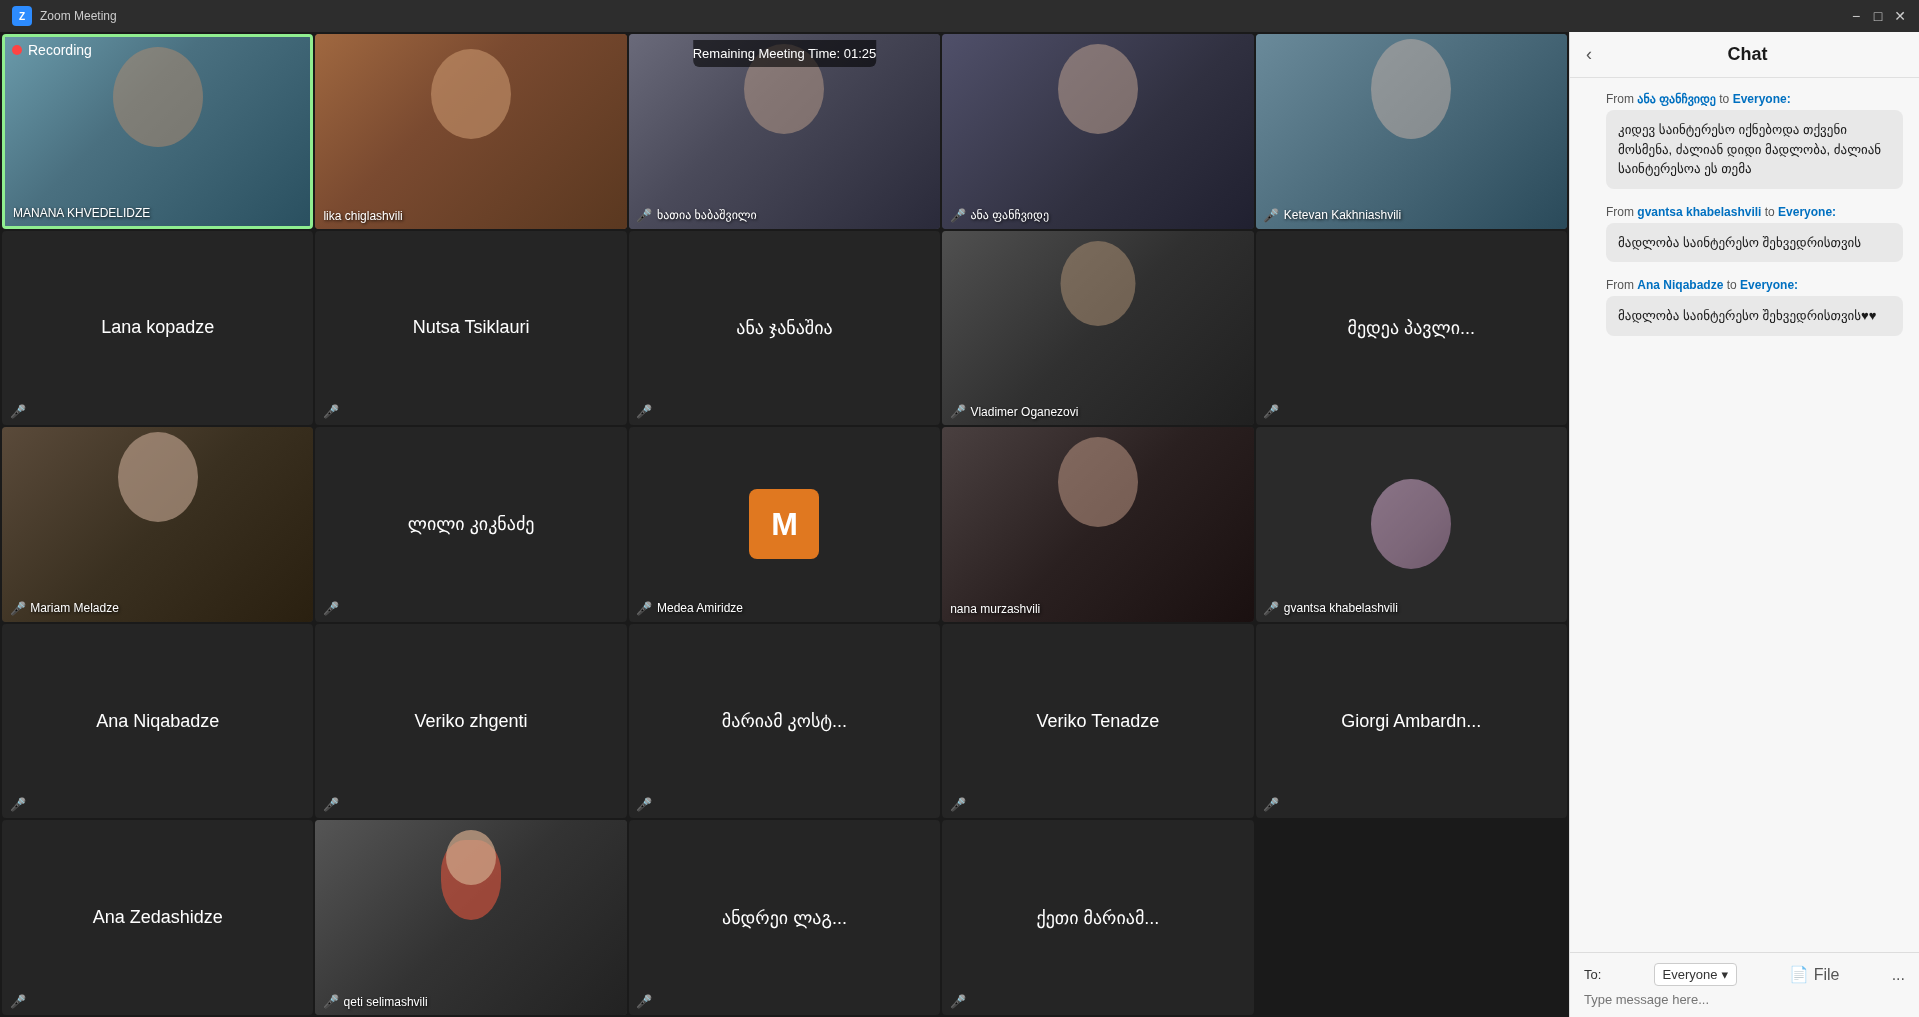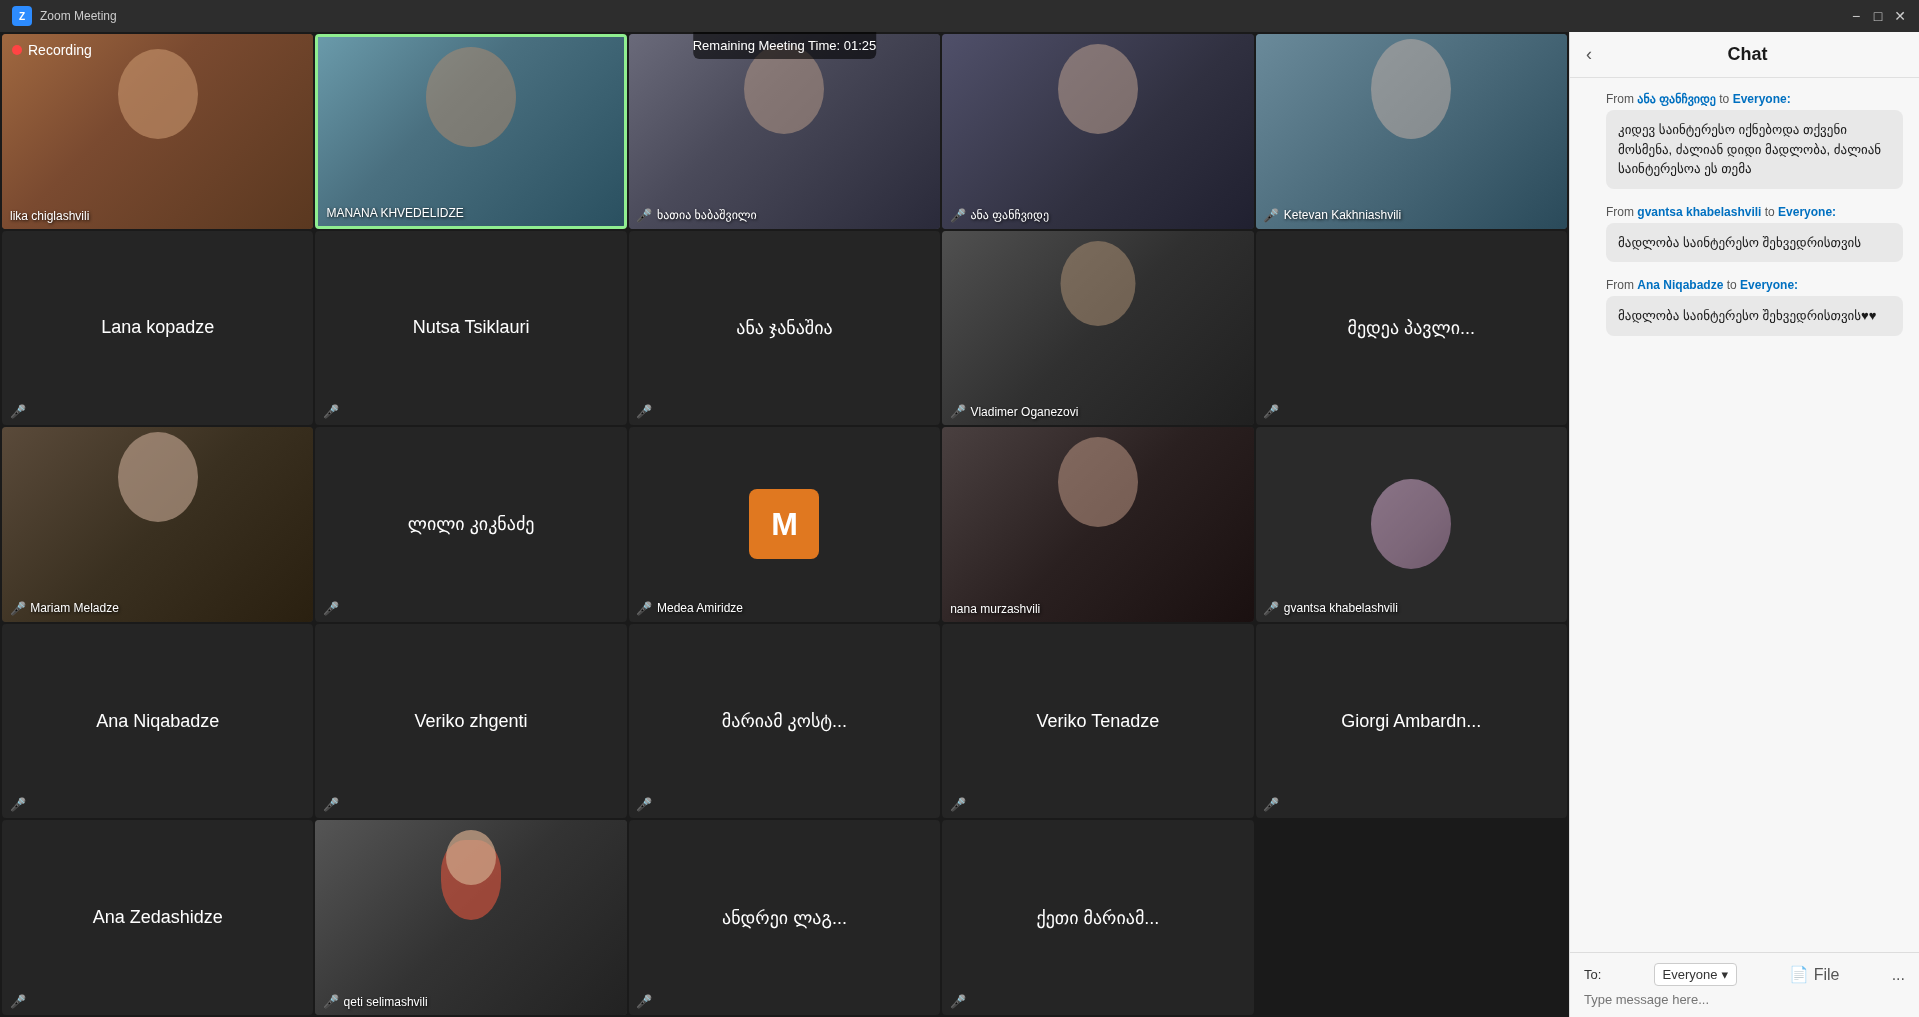--- a/index.html
+++ b/index.html
@@ -95,21 +95,21 @@
     }
     .rec-text {
       color: white;
       font-size: 14px;
       font-weight: 500;
     }
 
     
     .timer-bar {
       position: absolute;
-      top: 0;
+      top: 8px;
       left: 50%;
       transform: translateX(-50%);
       background: rgba(0,0,0,0.6);
       color: white;
       font-size: 13px;
       padding: 6px 0;
       border-radius: 0 0 6px 6px;
       z-index: 10;
     }
 
@@ -337,34 +337,34 @@
 
     <div class="recording-bar">
       <div class="rec-dot"></div>
       <span class="rec-text">Recording</span>
     </div>
 
     <div class="timer-bar">Remaining Meeting Time: 01:25</div>
 
     <div class="video-grid">
 
-      <div class="video-cell" style="background: #7a5540;">
-        <div style="width:100%;height:100%;background: linear-gradient(135deg,#a06840 0%,#7a4a30 40%,#5a3820 100%);position:absolute;top:0;left:0;"></div>
-
-        <div style="position:absolute;top:15px;left:50%;transform:translateX(-50%);width:80px;height:90px;background:rgba(200,150,110,0.6);border-radius:50%;"></div>
-        <div class="mute-icon-with-name">
-          <span class="name-label">lika chiglashvili</span>
-        </div>
-      </div>
-
       <div class="video-cell active-speaker" style="background: #4a7080;">
         <div style="width:100%;height:100%;background: linear-gradient(135deg,#6a9aaa 0%,#4a7080 40%,#2a5060 100%);position:absolute;top:0;left:0;"></div>
         <div style="position:absolute;top:10px;left:50%;transform:translateX(-50%);width:90px;height:100px;background:rgba(180,140,110,0.5);border-radius:50%;"></div>
         <div class="mute-icon-with-name">
           <span class="name-label">MANANA KHVEDELIDZE</span>
+        </div>
+      </div>
+
+      <div class="video-cell" style="background: #7a5540;">
+        <div style="width:100%;height:100%;background: linear-gradient(135deg,#a06840 0%,#7a4a30 40%,#5a3820 100%);position:absolute;top:0;left:0;"></div>
+
+        <div style="position:absolute;top:15px;left:50%;transform:translateX(-50%);width:80px;height:90px;background:rgba(200,150,110,0.6);border-radius:50%;"></div>
+        <div class="mute-icon-with-name">
+          <span class="name-label">lika chiglashvili</span>
         </div>
       </div>
 
       <div class="video-cell" style="background: #4a4a5a;">
         <div style="width:100%;height:100%;background: linear-gradient(135deg,#6a6a7a 0%,#4a4a5a 40%,#2a2a3a 100%);position:absolute;top:0;left:0;"></div>
         <div style="position:absolute;top:10px;left:50%;transform:translateX(-50%);width:80px;height:90px;background:rgba(190,160,140,0.5);border-radius:50%;"></div>
         <div class="mute-icon-with-name">
           <span class="mute-red">🎤</span>
           <span class="name-label">ხათია ხაბაშვილი</span>
         </div>

